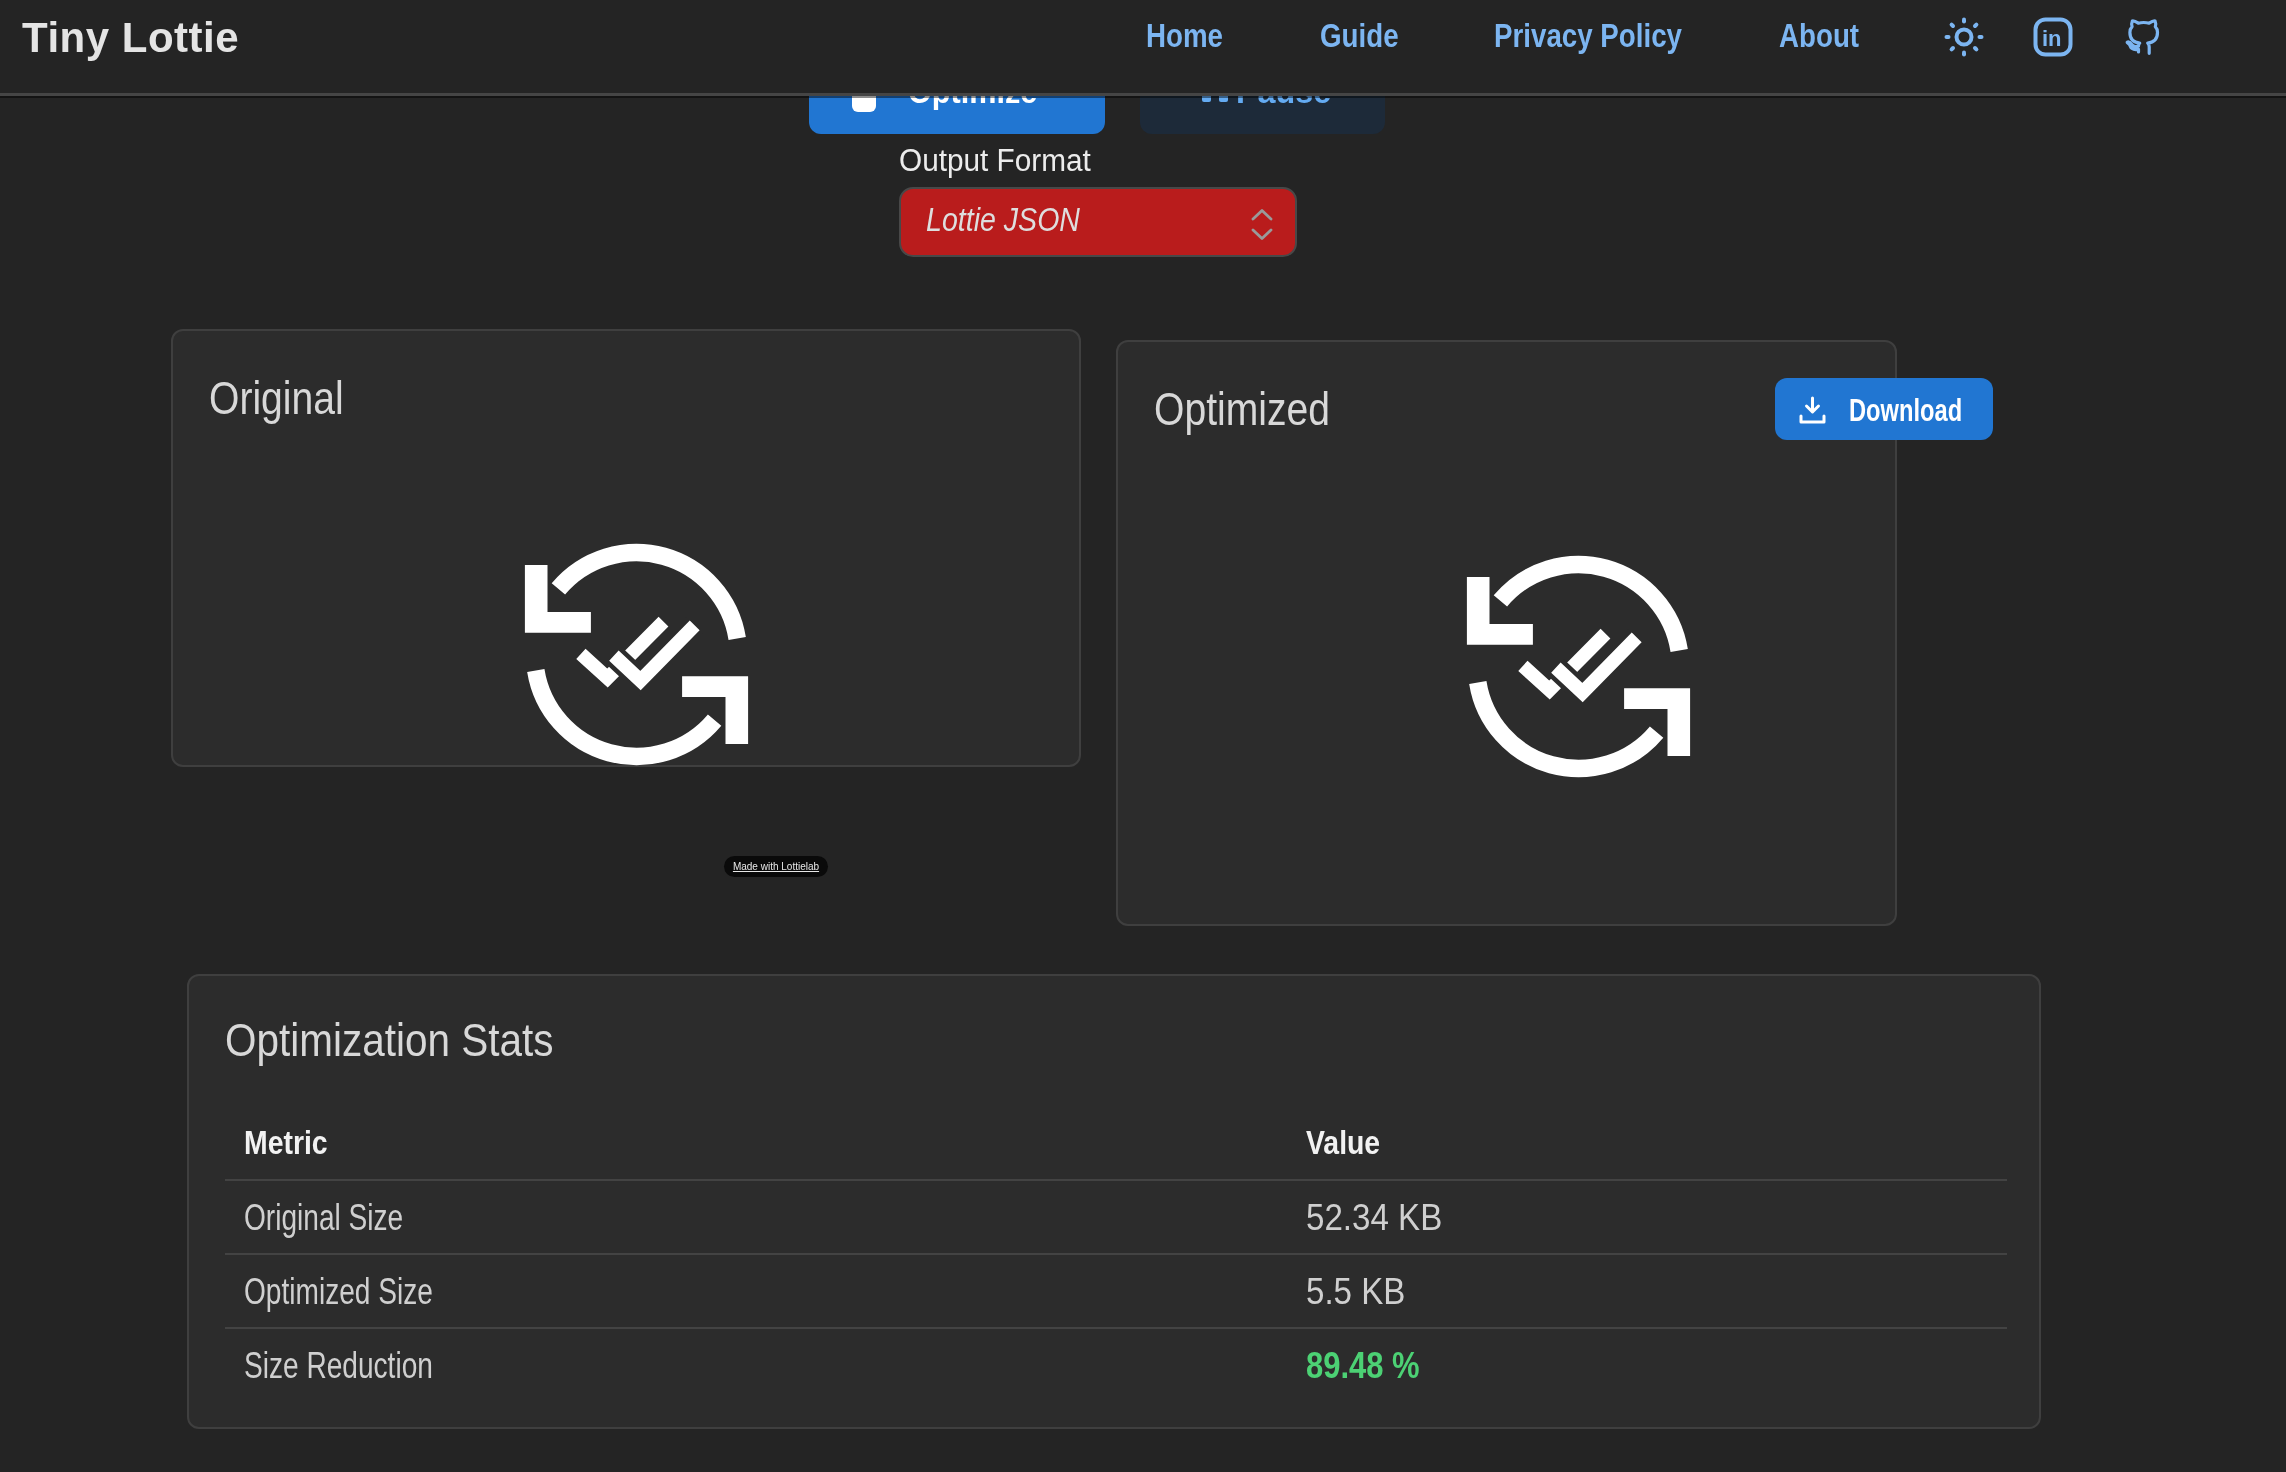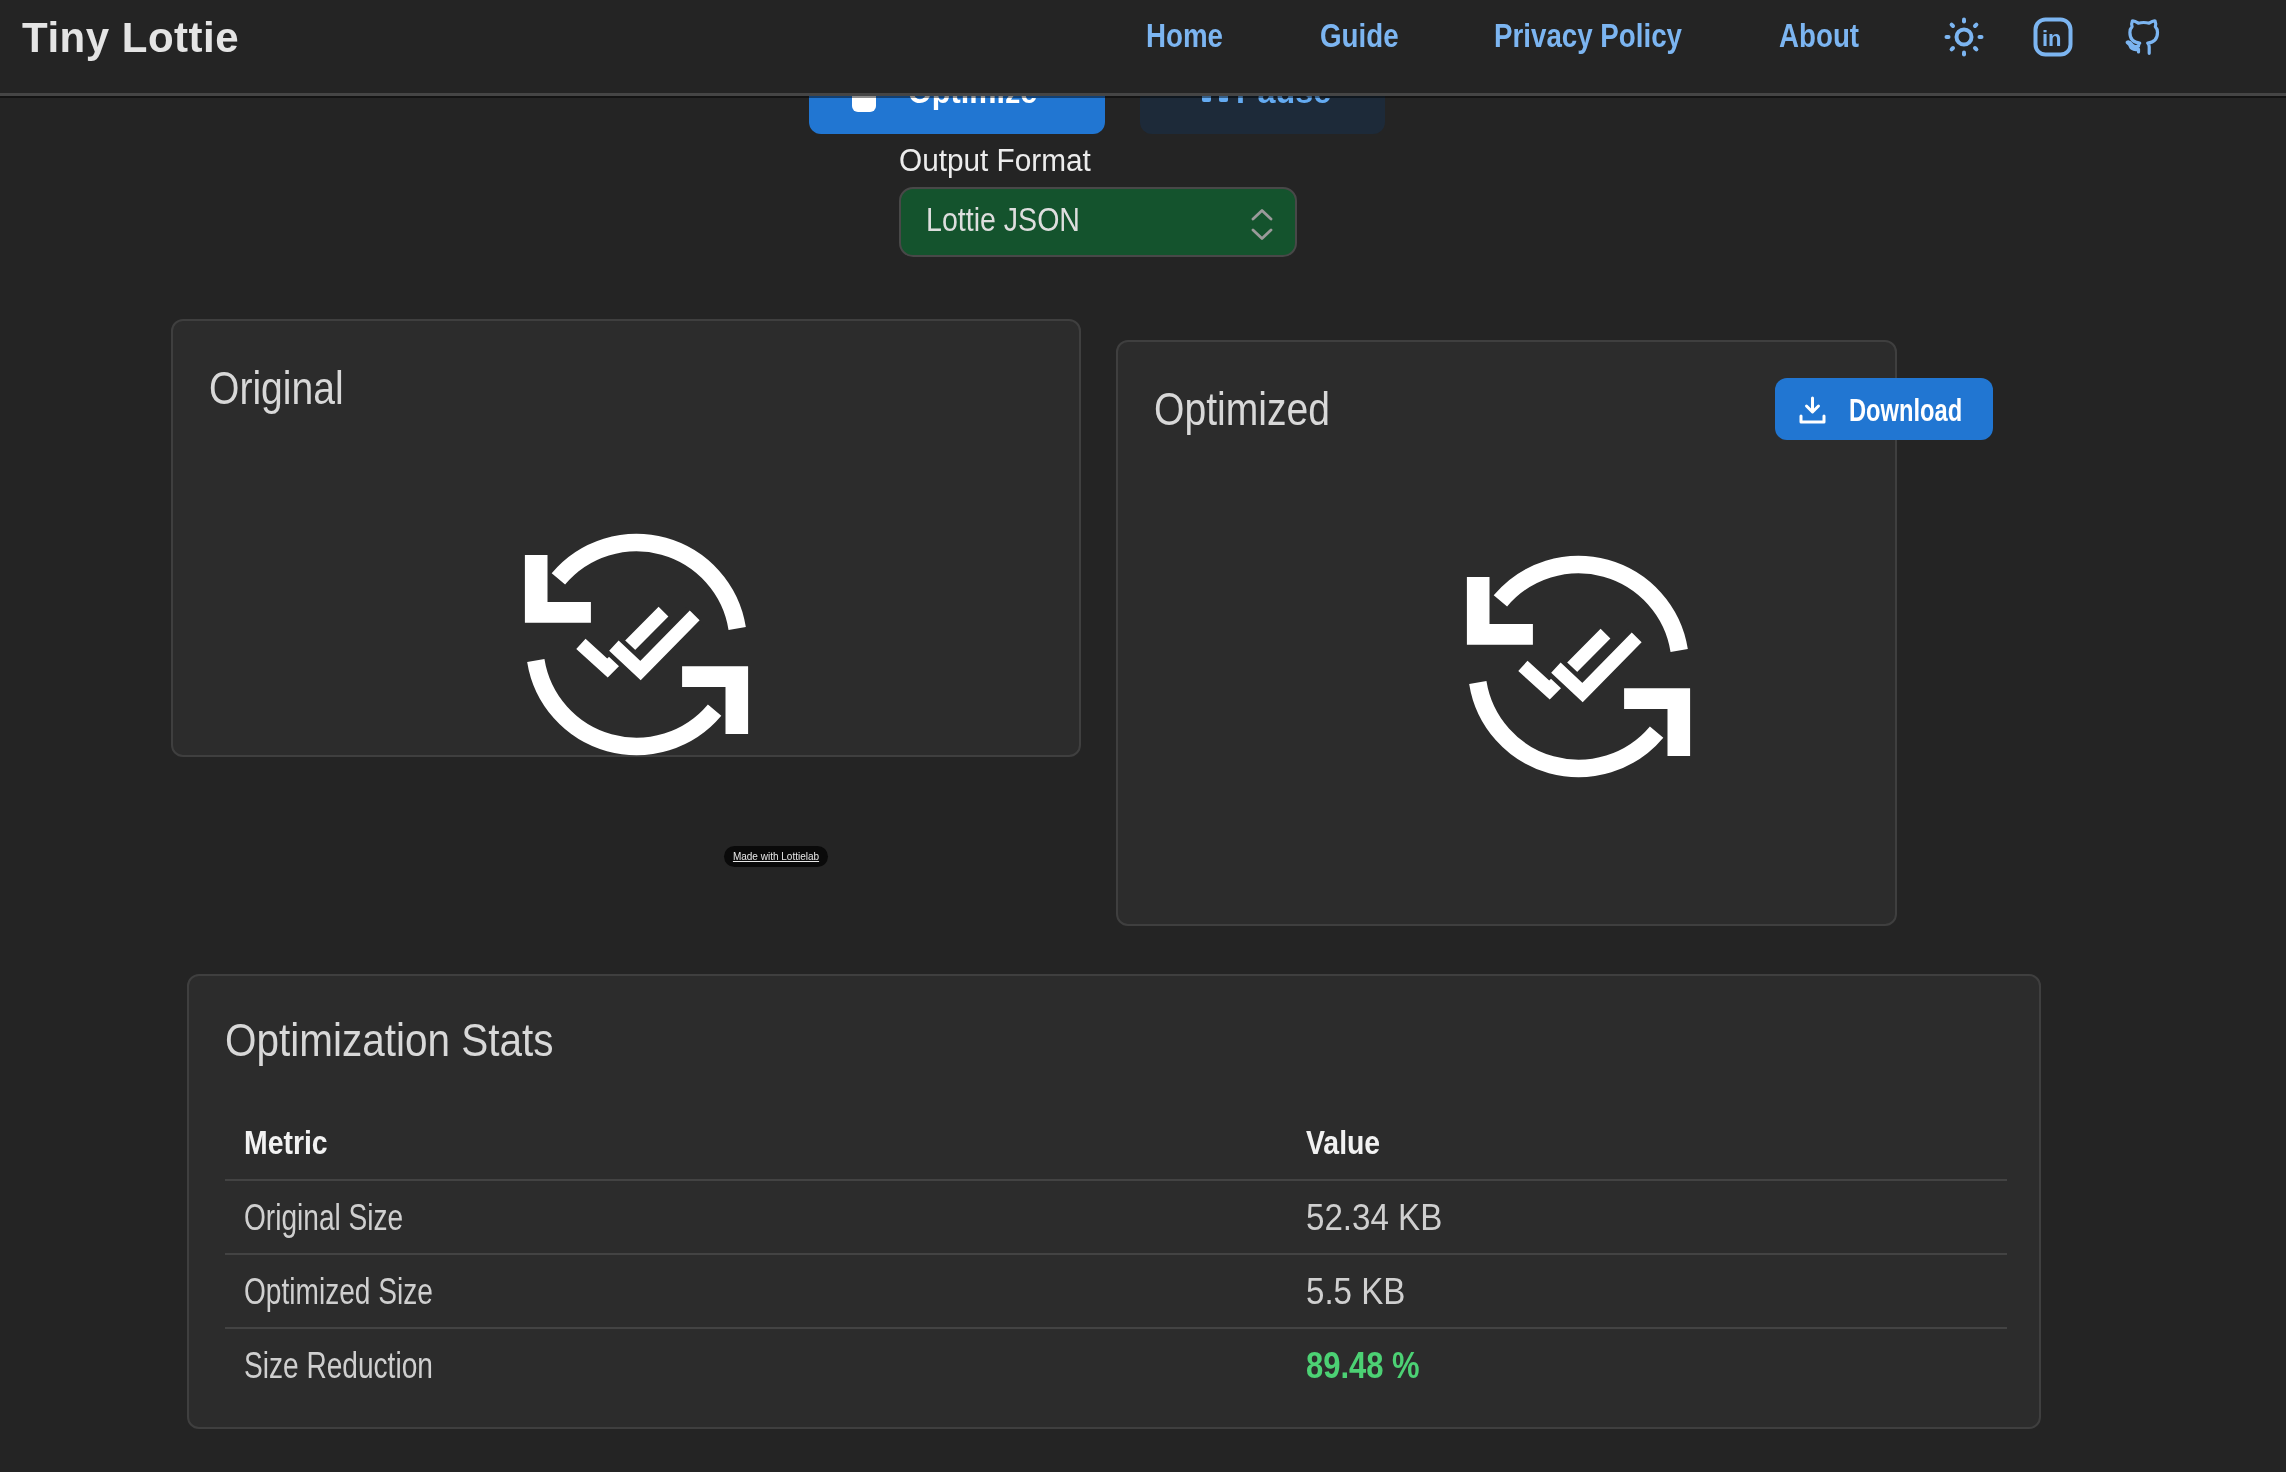--- a/index.html
+++ b/index.html
@@ -18,25 +18,25 @@
   #opt-txt { position:absolute; left:99px; top:16px; font-size:34px; font-weight:700; line-height:1;
     color:#fff; transform:scaleX(0.9); transform-origin:left top; }
   #pause-btn { left:1140px; top:58px; width:245px; height:76px; background:#1d2a39; }
   #pause-ic { position:absolute; left:62px; top:16px; width:26px; height:28px; }
   #pause-ic div { position:absolute; top:0; width:9px; height:28px; background:#64abf2; border-radius:2px; }
   #pause-txt { position:absolute; left:96px; top:16px; font-size:34px; font-weight:700; line-height:1;
     color:#64abf2; transform:scaleX(0.95); transform-origin:left top; }
   #of-label { position:absolute; left:899px; top:145px; font-size:31px; color:#ececec; line-height:1;
     font-weight:400; transform:scaleX(0.96); transform-origin:left top; }
   #of-select { position:absolute; left:899px; top:187px; width:398px; height:70px;
-    background:#14532d; border:2px solid #484848; border-radius:14px; }
+    background:#b91c1c; border:2px solid #484848; border-radius:14px;font-style:italic; }
   #of-txt { position:absolute; left:25px; top:13px; font-size:34px; color:#dedede; line-height:1;
     transform:scaleX(0.84); transform-origin:left top; }
   .panel { position:absolute; background:#2c2c2c; border:2px solid #3f3f3f; border-radius:12px; }
-  #panel-l { left:171px; top:319px; width:910px; height:438px; }
+  #panel-l { left:171px; top:329px; width:910px; height:438px; }
   #panel-r { left:1116px; top:340px; width:781px; height:586px; }
   .ptitle { position:absolute; left:36px; top:44px; font-size:46px; color:#d8d8d8; line-height:1;
     font-weight:400; transform:scaleX(0.85); transform-origin:left top; }
   #dl-btn { position:absolute; left:657px; top:36px; width:218px; height:62px;
     background:#2176d2; border-radius:12px; }
   #dl-txt { position:absolute; left:74px; top:16px; font-size:32px; font-weight:700; line-height:1;
     color:#fff; transform:scaleX(0.74); transform-origin:left top; }
   #badge { position:absolute; left:551px; top:525px; width:104px; height:21px;
     background:#0a0a0a; border-radius:11px; color:#e8e8e8; font-size:10px;
     text-align:center; line-height:21px;text-decoration:underline; }

